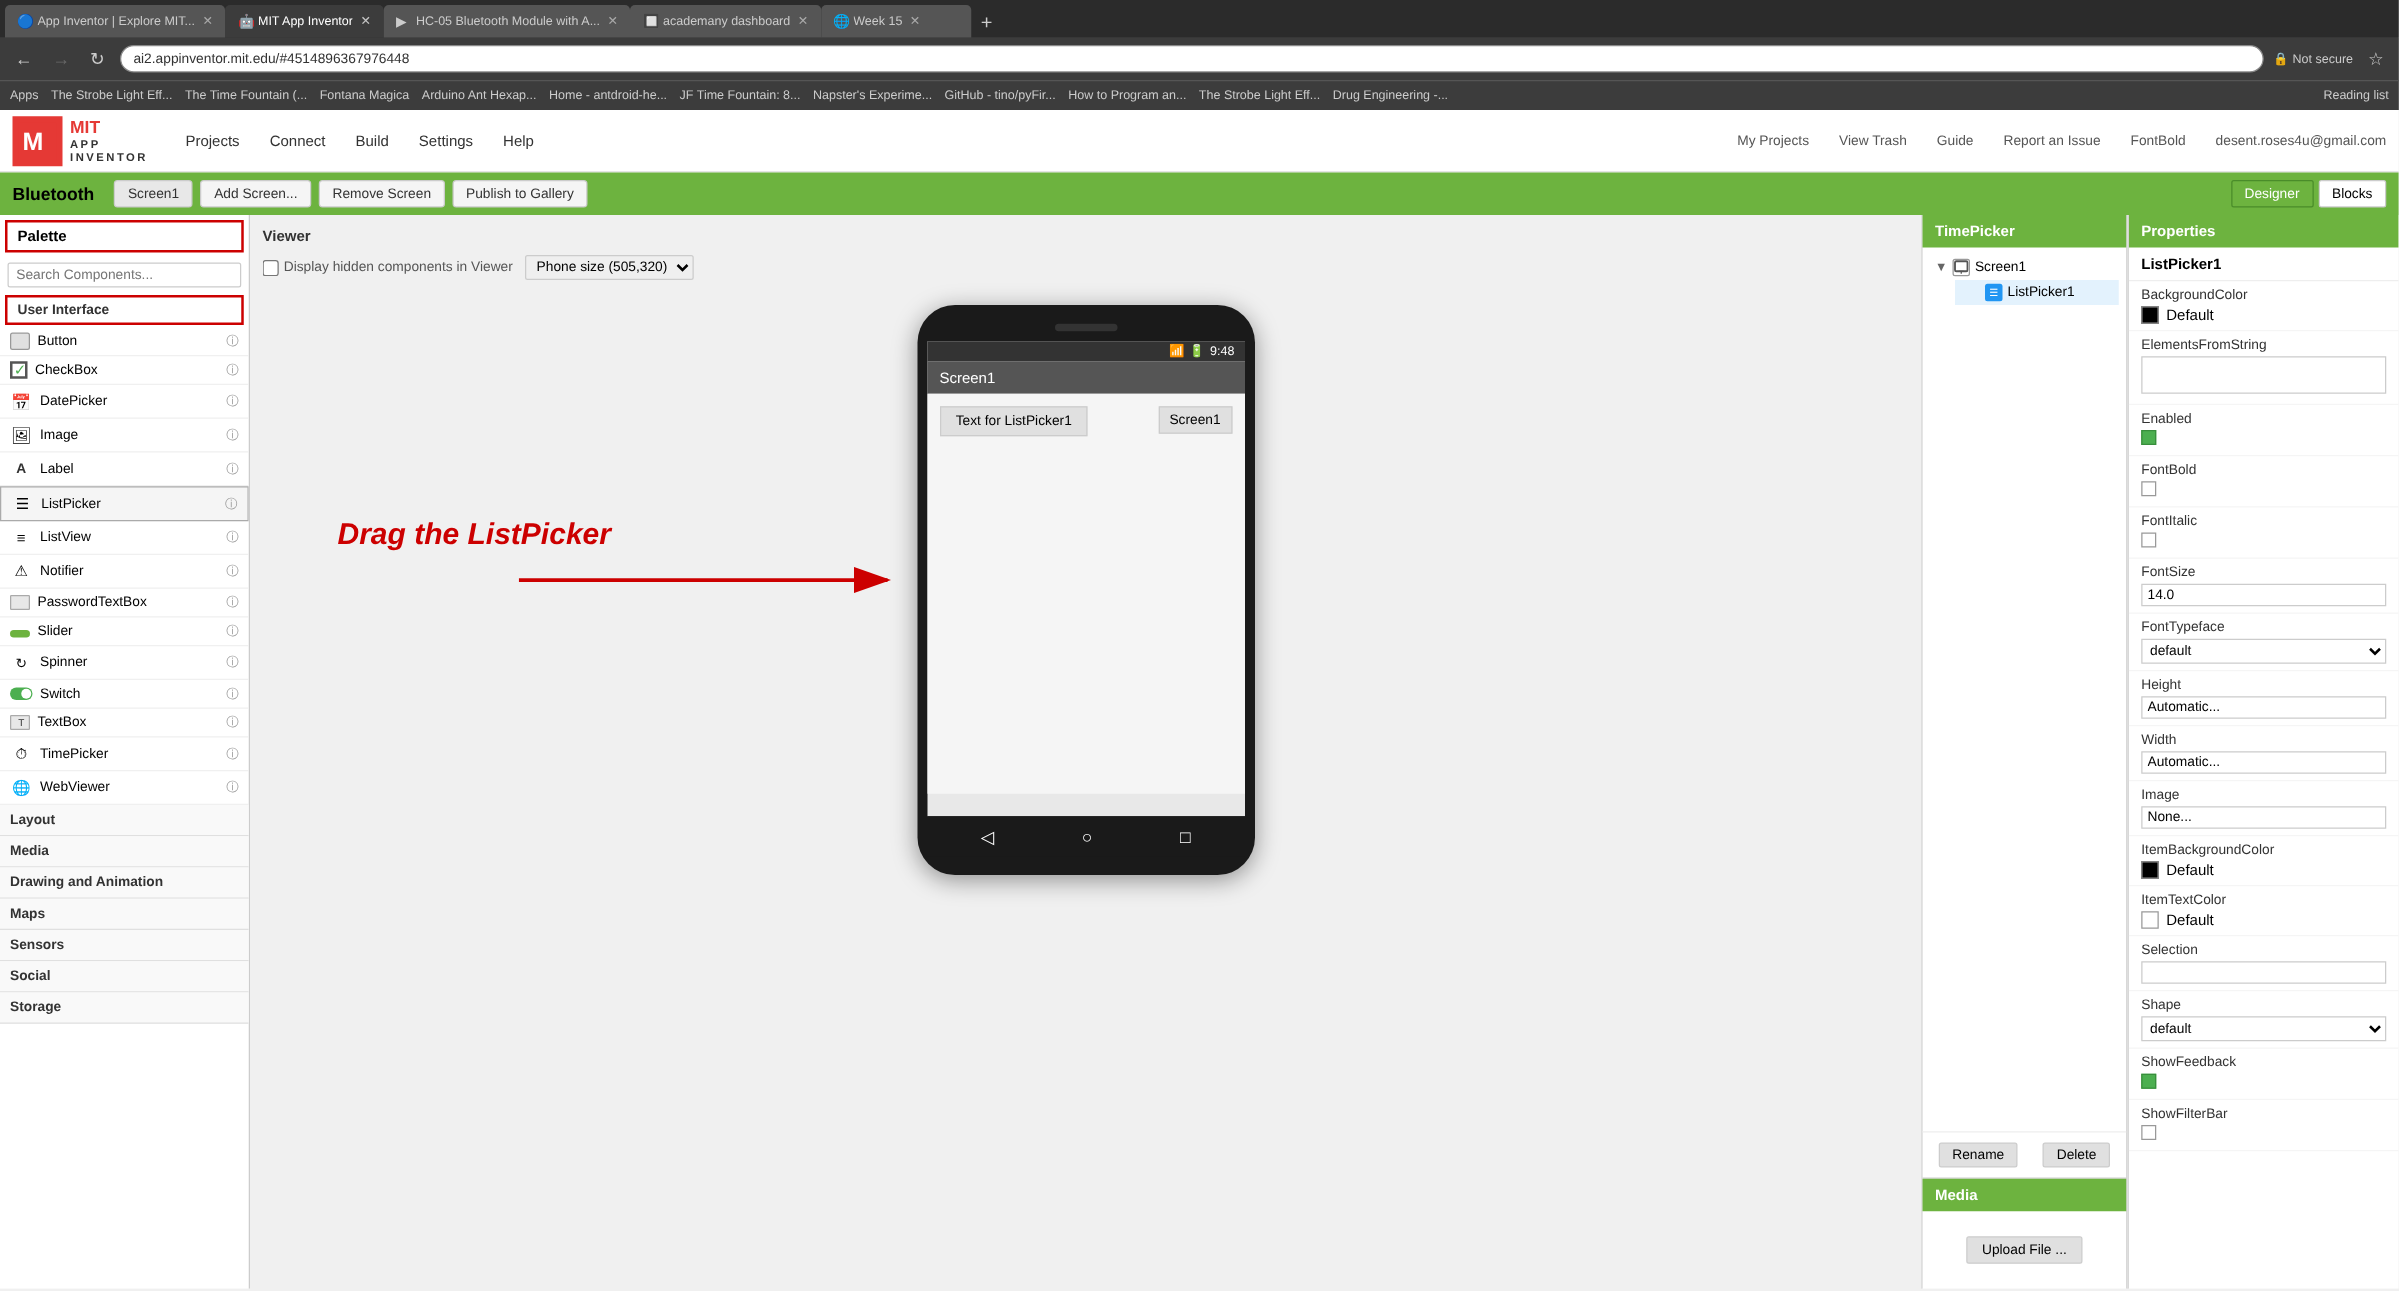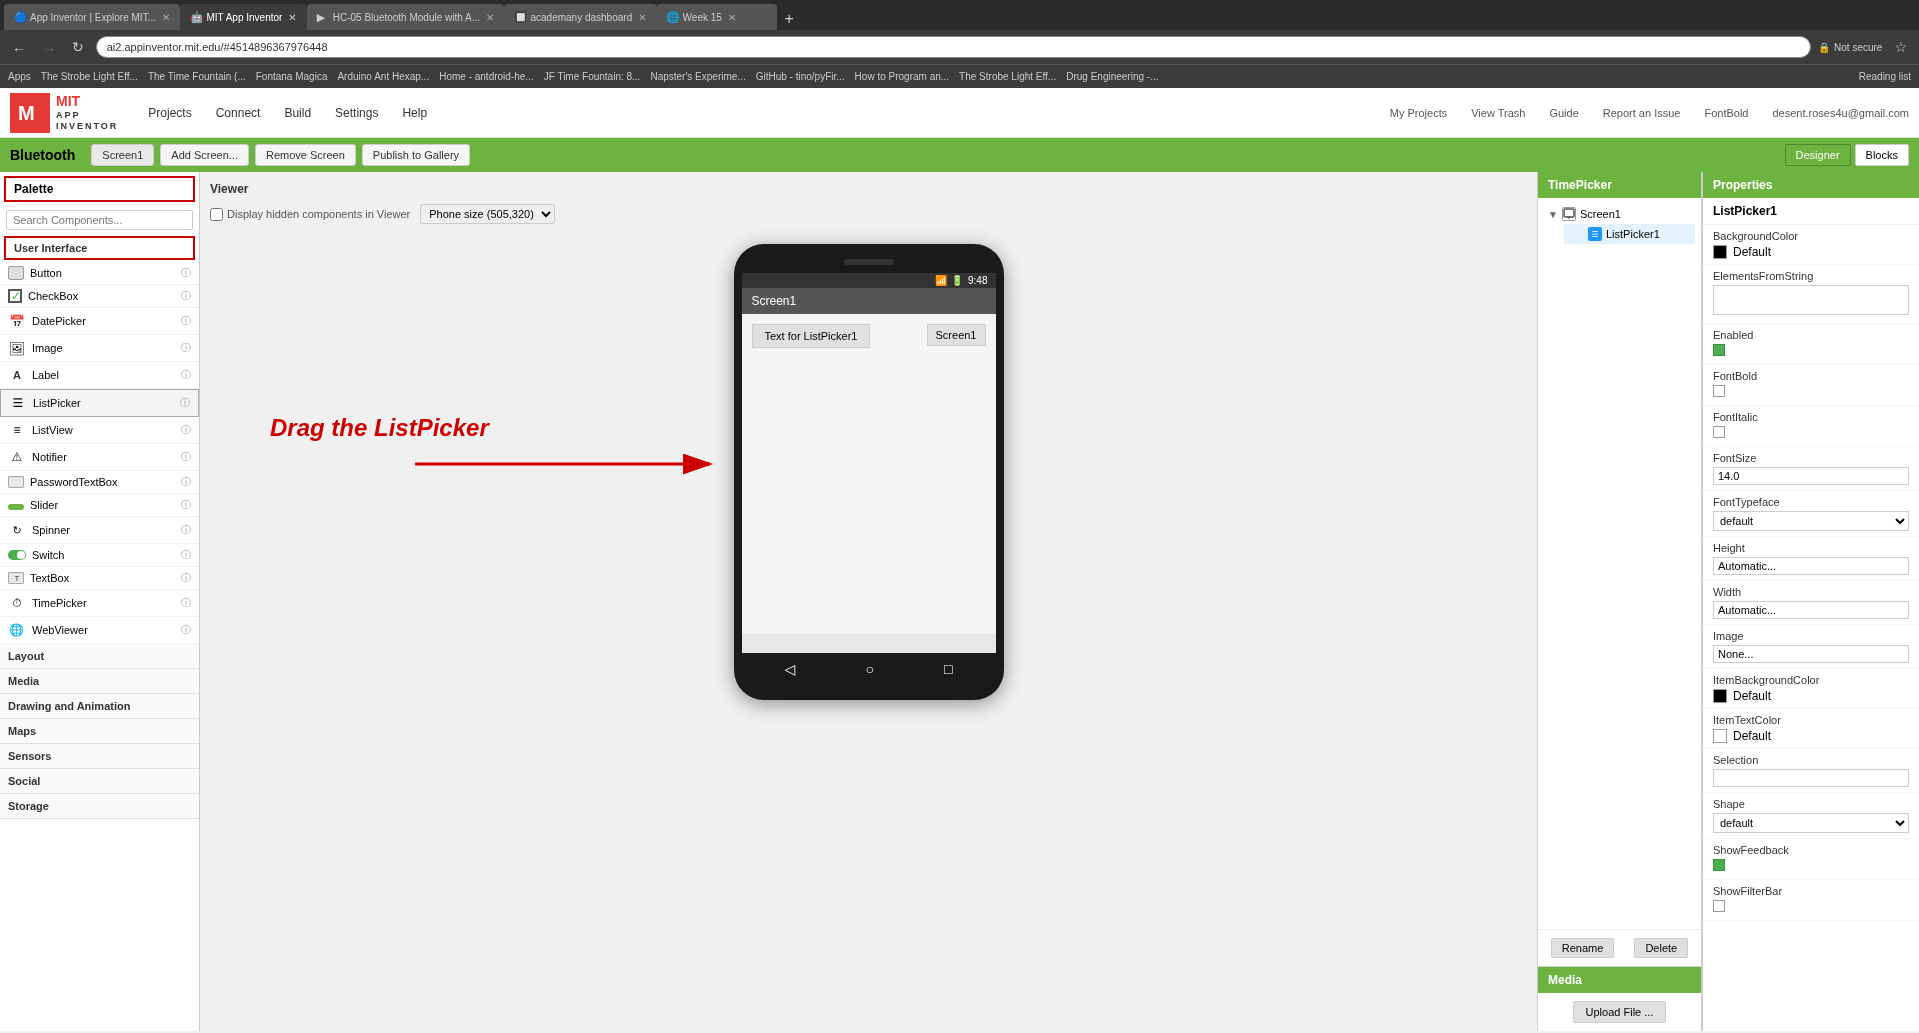--- a/index.html
+++ b/index.html
@@ -89,21 +89,21 @@
     .component-item.selected { background: #e3f2fd; }
     .component-expand { font-size: 10px; color: #666; }
     .component-icon { width: 14px; height: 14px; background: #2196F3; border-radius: 2px; display: flex; align-items: center; justify-content: center; color: #fff; font-size: 8px; }
     .component-icon.screen { background: #9c27b0; }
     .component-label { flex: 1; }
     .component-sub { padding-left: 20px; }
     .components-footer { padding: 8px; display: flex; gap: 20px; justify-content: center; border-top: 1px solid #eee; }
     .comp-btn { background: #e0e0e0; border: 1px solid #ccc; padding: 3px 10px; font-size: 11px; cursor: pointer; border-radius: 2px; }
     .media-section { border-top: 1px solid #ccc; }
     .media-header { background: #6db33f; color: #fff; padding: 6px 10px; font-weight: bold; font-size: 12px; }
-    .media-content { padding: 8px; display: flex; justify-content: center; border-radius: 14px; }
+    .media-content { padding: 20px; display: flex; justify-content: center; border-radius: 14px; }
     .upload-btn { background: #e0e0e0; border: 1px solid #ccc; padding: 4px 12px; font-size: 11px; cursor: pointer; border-radius: 2px; }
 
     
     .properties-panel { width: 217px; background: #fff; border-left: 1px solid #ccc; overflow-y: auto; }
     .properties-header { background: #6db33f; color: #fff; padding: 6px 10px; font-weight: bold; font-size: 12px; }
     .properties-component-name { padding: 6px 10px; font-weight: bold; font-size: 12px; border-bottom: 1px solid #eee; }
     .prop-item { padding: 5px 10px; border-bottom: 1px solid #f5f5f5; }
     .prop-label { font-size: 11px; color: #333; margin-bottom: 3px; }
     .prop-color-row { display: flex; align-items: center; gap: 6px; }
     .prop-color-swatch { width: 14px; height: 14px; background: #000; display: inline-block; border: 1px solid #999; }

